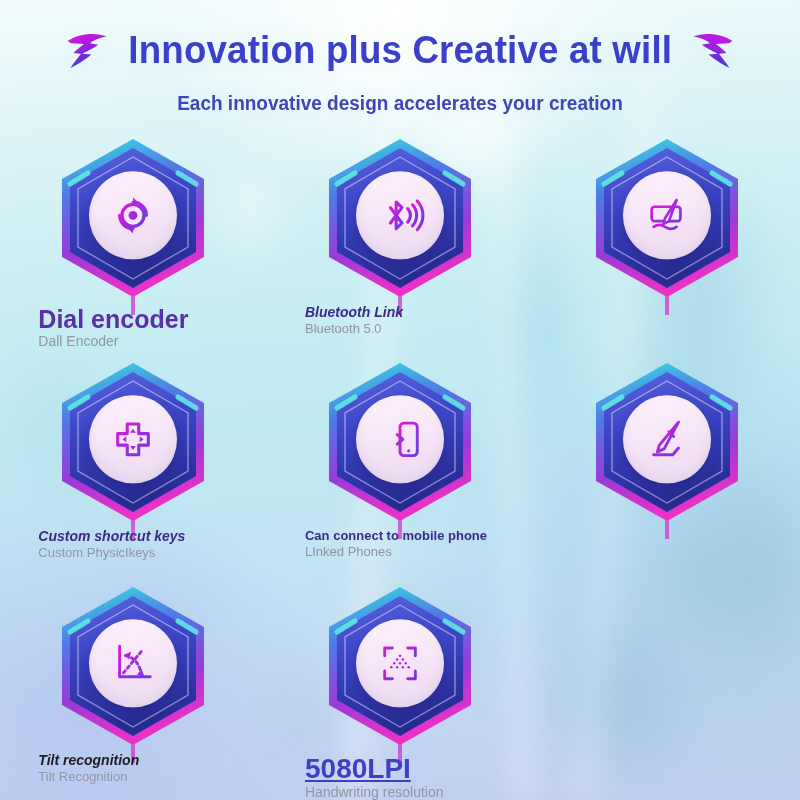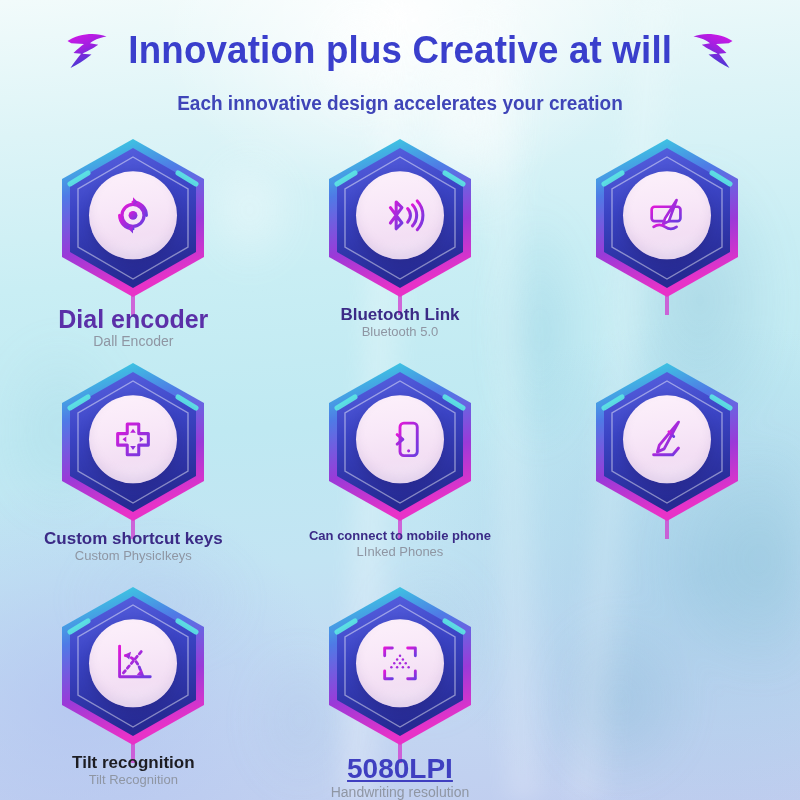--- a/index.html
+++ b/index.html
@@ -108,39 +108,39 @@
   .icon-disc svg{ position:static; width:46px; height:46px; }
   .icon-text{
     font-size:24px; font-weight:700;
     color:#9b1fd4;
     letter-spacing:.3px;
   }
 
   
   .caption{
     margin-top:6px;
-    text-align:center;
+    text-align:left;
     width:190px;
     position:relative; z-index:3;
   }
   .cap-title{
     font-weight:700;
     color:#3b2a86;
     line-height:1.12;
   }
   .cap-sub{
     margin-top:1px;
     color:#8f96a3;
     line-height:1.12;
   }
 
   
   .s-xl   .cap-title{ font-size:25px; color:#5b2fa8; }
   .s-xl   .cap-sub  { font-size:14px; }
-  .s-lg   .cap-title{ font-size:17px; }
+  .s-lg   .cap-title{ font-size:14px;font-style:italic; }
   .s-lg   .cap-sub  { font-size:13px; }
   .s-md   .cap-title{ font-size:16px; }
   .s-md   .cap-sub  { font-size:13px; }
   .s-sm   .cap-title{ font-size:13px; }
   .s-sm   .cap-sub  { font-size:13px; }
   .s-dark .cap-title{ color:#1d1d22; }
   .s-num  .cap-title{ font-size:28px; color:#3f3fc0; font-weight:700;text-decoration:underline; }
   .s-num  .cap-sub  { font-size:14px; }
 </style>
 </head>

